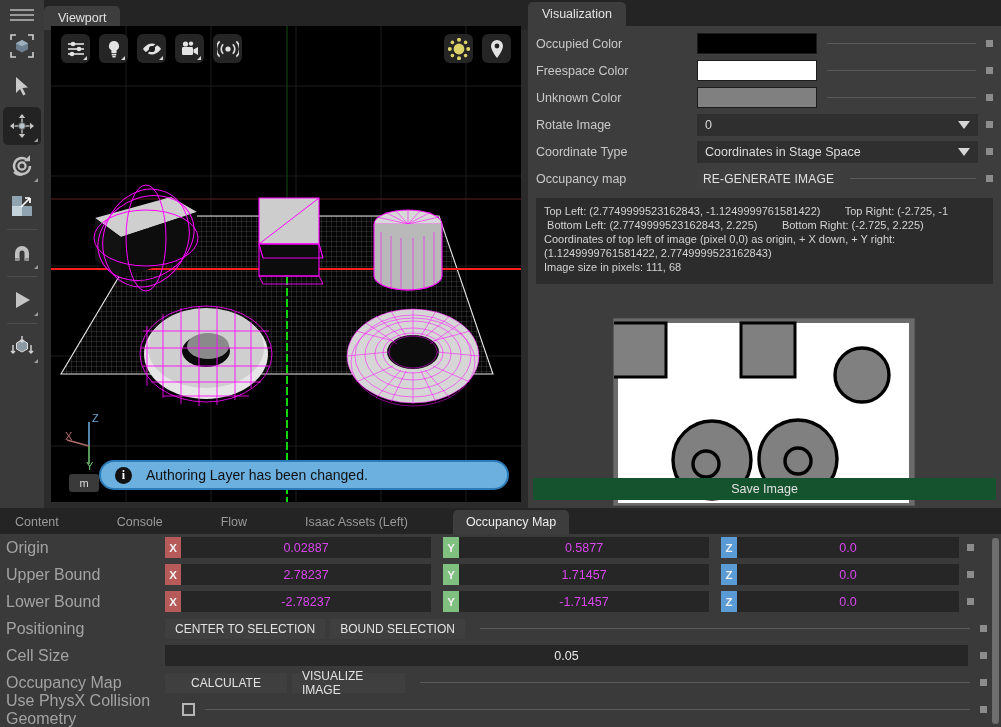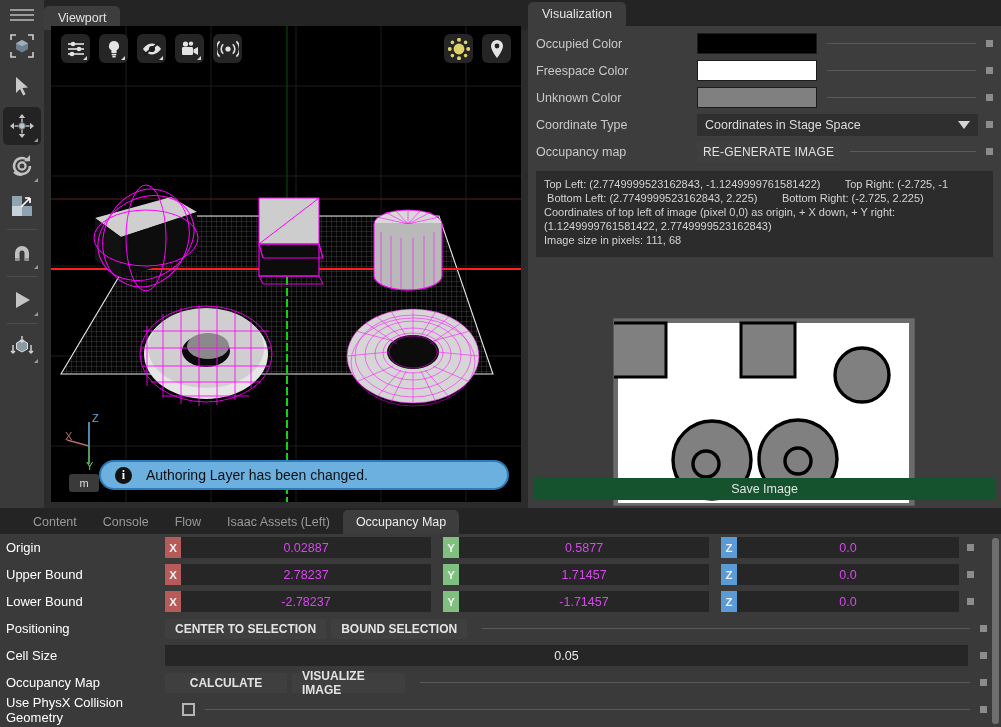--- a/index.html
+++ b/index.html
@@ -98,35 +98,35 @@
   }
   .map-img { position:absolute; left:85px; top:292px; width:302px; height:188px;
     background:#6b6b6b; border:1px solid #5a5a5a; overflow:hidden; }
   .save-btn {
     position:absolute; left:5px; right:5px; bottom:8px; height:22px; background:#14532d;
     display:flex;align-items:center;justify-content:center;font-size:12.5px;color:#e2e2e2;
   }
 
   
   .bottom { position:absolute; left:0; top:508px; width:1001px; height:219px; background:#3a3a3a; }
-  .bottom-tabs { height:26px; background:#242424; display:flex; align-items:flex-end; padding-left:20px; }
+  .bottom-tabs { height:26px; background:#242424; display:flex; align-items:flex-end; padding-left:2px;gap:32px; }
   .btab { height:24px; padding:0 13px; display:flex; align-items:center; font-size:12.5px;
     color:#9a9a9a; border-top-left-radius:5px; border-top-right-radius:5px; }
   .btab.active { background:#3d3d3d; color:#ececec; }
   .brow { display:flex; align-items:center; height:27px; padding-left:2px; }
-  .brow-label { width:163px; font-size:13px; color:#ffffff; padding-left:4px; }
+  .brow-label { width:163px; font-size:16px; color:#a3a3a3; padding-left:4px; }
   .axis-badge { width:16px;height:21px;display:flex;align-items:center;justify-content:center;
     font-size:11.5px; color:#f0f0f0; font-weight:600;}
   .ax-x { background:#b75a5a; } .ax-y { background:#7fbf7f; } .ax-z { background:#5b9bd5; }
   .numfield { height:21px; background:#262626; display:flex;align-items:center;justify-content:center;
     font-size:12.5px; color:#d946ef; }
   .wide-field { flex:1; height:21px; background:#262626; display:flex;align-items:center;
     justify-content:center;font-size:12.5px;color:#e8e8e8; margin-right:12px;}
   .push-btn { height:20px; background:#3f3f3f; padding:0 10px; display:flex;align-items:center;
-    justify-content:center; font-size:12px; color:#e3e3e3; margin-right:5px;font-weight:bold; }
+    justify-content:center; font-size:12px; color:#e3e3e3; margin-right:5px; }
   .chk { width:13px;height:13px;border:2px solid #b5b5b5; background:transparent; }
   .vscroll { position:absolute; right:2px; top:30px; width:7px; height:186px; background:#6e6e6e; border-radius:3px;}
   .sq-mark { width:7px;height:7px;background:#8c8c8c; margin-right:14px; }
 </style>
 </head>
 <body>
 
 <div id="app">
 
   <div class="rail">
@@ -480,20 +480,28 @@
         <div class="dot-sq"></div>
       </div>
 
       <div class="prop-row">
         <div class="prop-label">Unknown Color</div>
         <div class="swatch" style="background:#808080"></div>
         <div class="rule"></div>
         <div class="dot-sq"></div>
       </div>
 
+      <div class="prop-row">
+        <div class="prop-label">Rotate Image</div>
+        <div class="combo">
+          <span>0</span>
+          <span class="caret"></span>
+        </div>
+        <div class="dot-sq"></div>
+      </div>
 
       <div class="prop-row">
         <div class="prop-label">Coordinate Type</div>
         <div class="combo">
           <span>Coordinates in Stage Space</span>
           <span class="caret"></span>
         </div>
         <div class="dot-sq"></div>
       </div>
 

